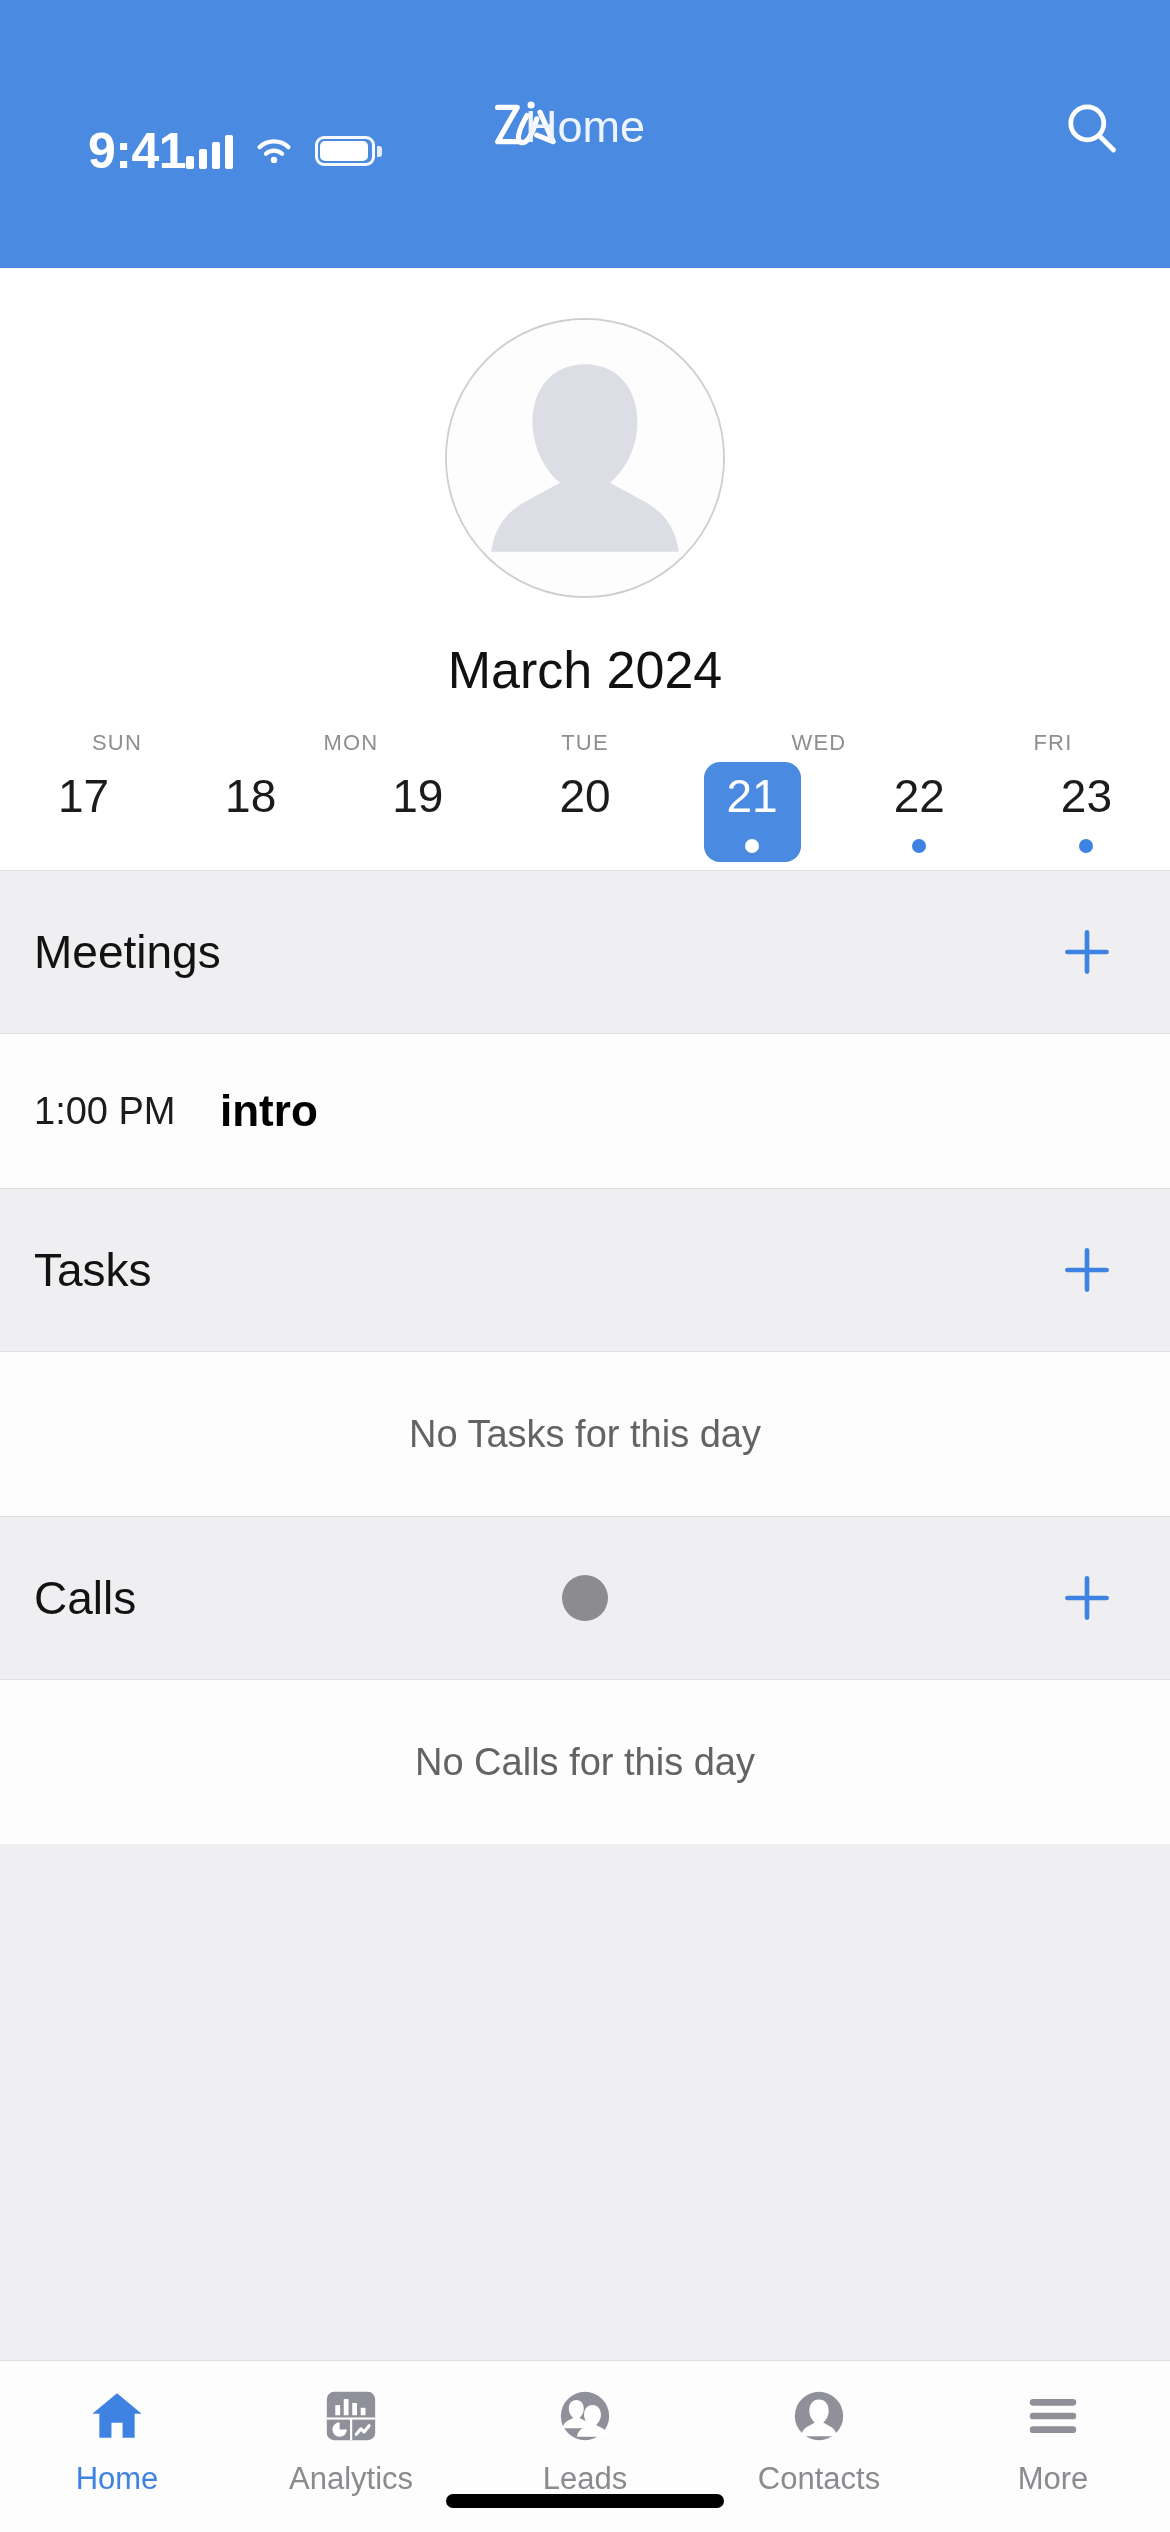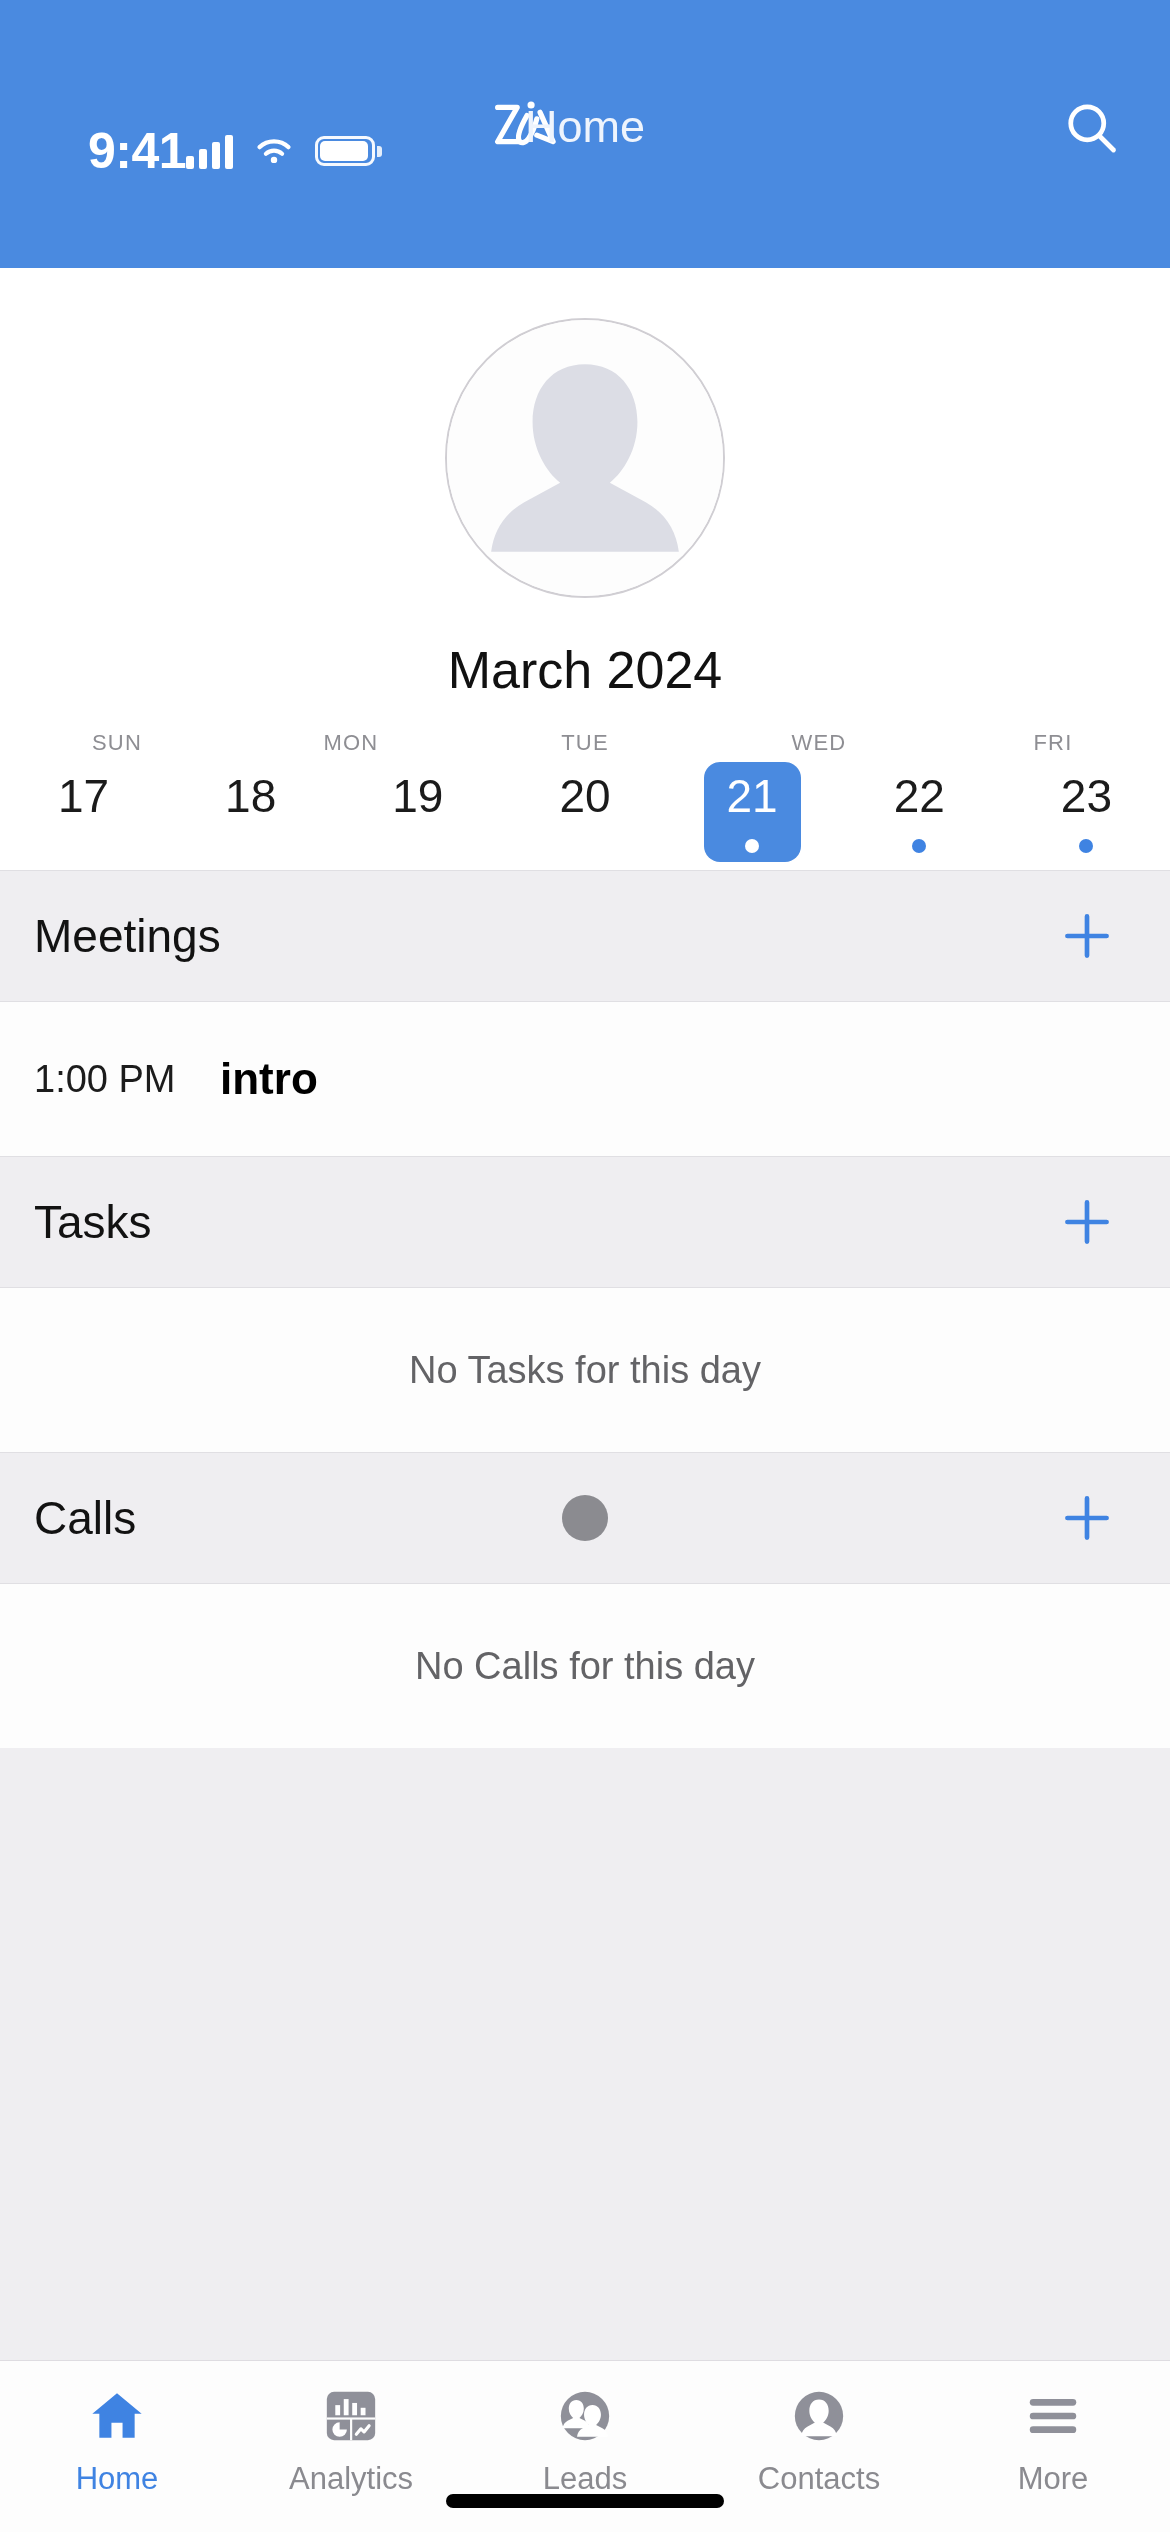--- a/index.html
+++ b/index.html
@@ -80,21 +80,21 @@
   }
   .daybox.sel { background:#4a8ae0; }
   .dnum { font-size:46px; color:#1b1b1b; line-height:1.05; font-weight:400; }
   .daybox.sel .dnum { color:#fff; }
   .dot { width:14px; height:14px; border-radius:50%; margin-top:11px; background:transparent; }
   .dot.on { background:#3f83e2; }
   .daybox.sel .dot.on { background:#fff; }
 
   
   .sec-head {
-    background:#efeef1; height:132px; display:flex; align-items:center;
+    background:#efeef1; height:164px; display:flex; align-items:center;
     padding:0 40px 0 34px; position:relative;
     border-top:1px solid #e0dfe3; border-bottom:1px solid #e0dfe3;
   }
   .sec-title { font-size:46px; color:#121212; font-weight:400; }
   .plus-btn {
     margin-left:auto; width:86px; height:86px;
     display:flex; align-items:center; justify-content:center;
   }
   .touch-dot {
     position:absolute; left:50%; top:50%; transform:translate(-50%,-50%);

